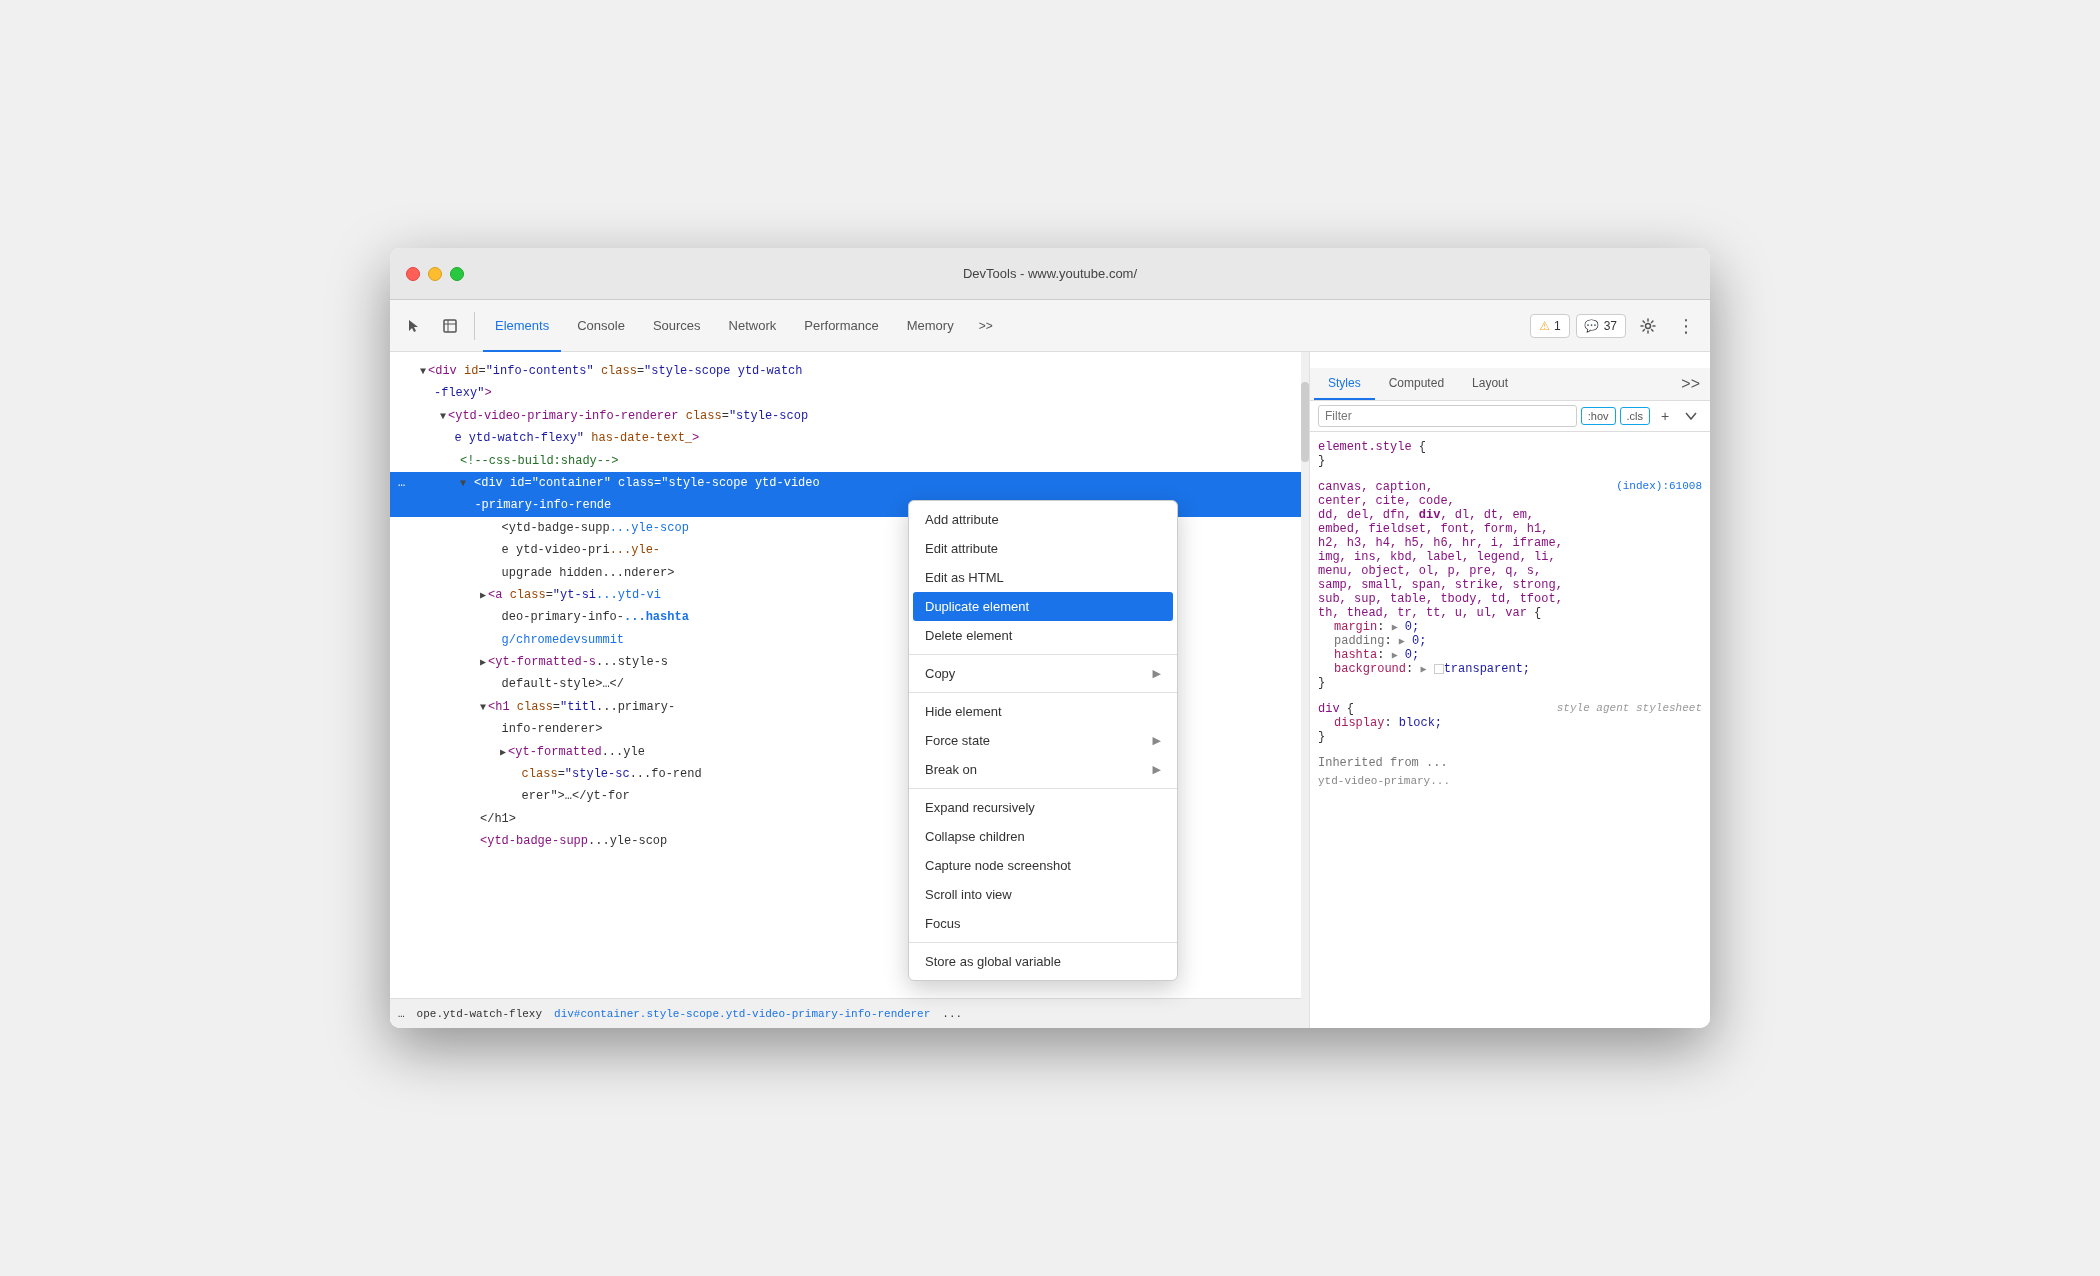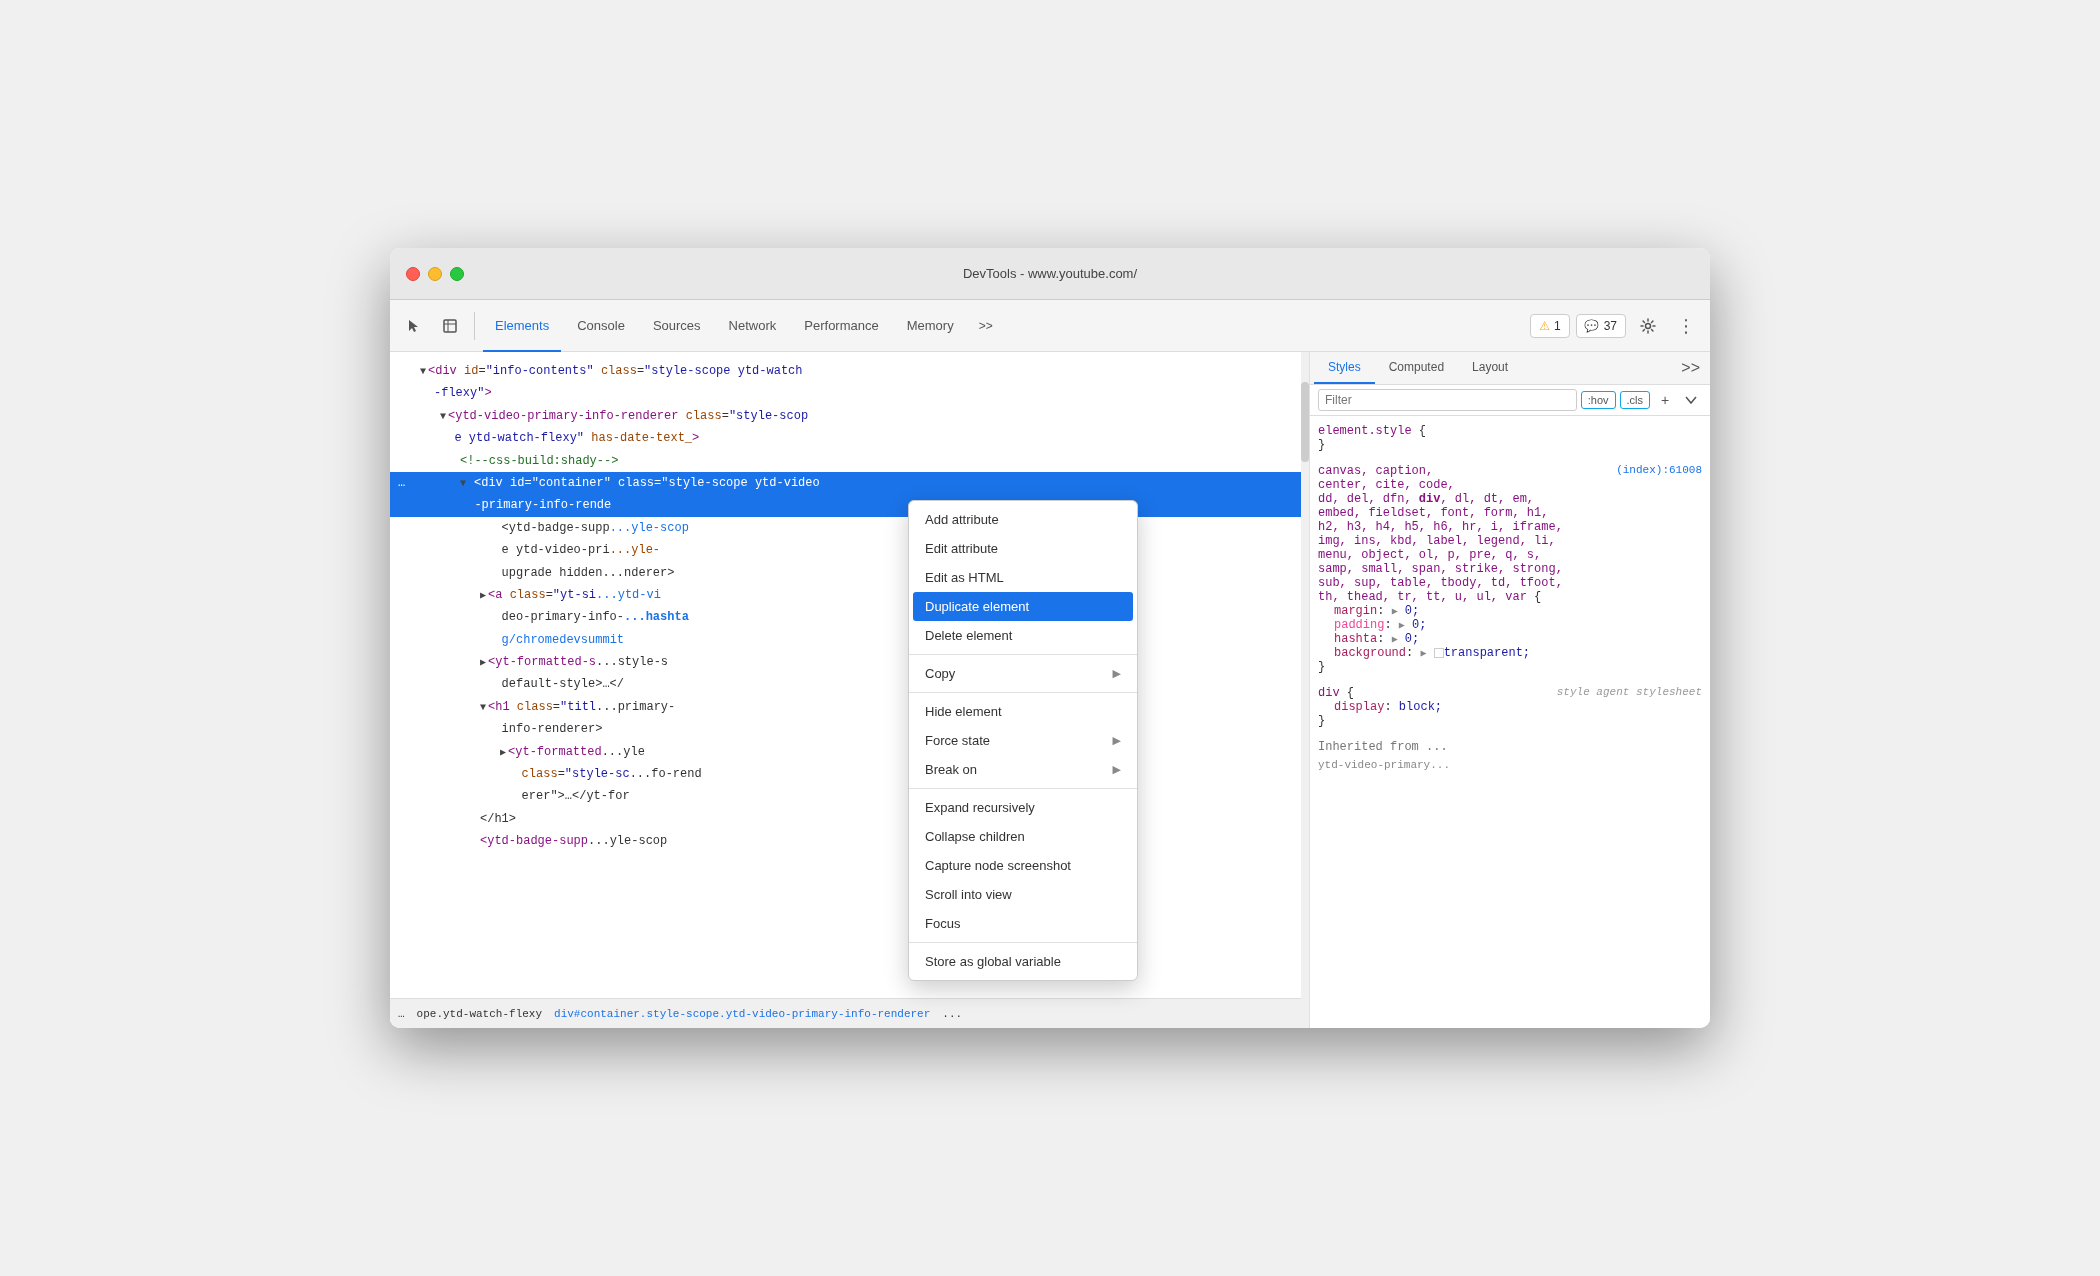--- a/index.html
+++ b/index.html
@@ -217,20 +217,21 @@
     .breadcrumb-current { color: #1a73e8; }
 
     
     .styles-panel {
       width: 400px;
       background: #ffffff;
       display: flex;
       flex-direction: column;
       overflow: hidden;
       flex-shrink: 0;
+      margin-top: 16px;
     }
 
     .styles-tabs {
       display: flex;
       border-bottom: 1px solid #ddd;
       background: #f5f5f5;
       flex-shrink: 0;
       align-items: center;
       padding: 0 4px;
     }
@@ -351,21 +352,21 @@
       position: absolute;
       top: 0; left: 0; right: 0; bottom: 0;
       z-index: 100;
       pointer-events: none;
     }
 
     .context-menu {
       position: absolute;
       top: 148px;
       left: 518px;
-      width: 230px;
+      width: 270px;
       background: white;
       border: 1px solid #ccc;
       border-radius: 6px;
       box-shadow: 0 8px 24px rgba(0,0,0,0.2);
       font-size: 13px;
       padding: 4px 0;
       pointer-events: all;
       z-index: 200;
     }
 
@@ -678,21 +679,21 @@
           <div><span class="css-selector">h2, h3, h4, h5, h6, hr, i, iframe,</span></div>
           <div><span class="css-selector">img, ins, kbd, label, legend, li,</span></div>
           <div><span class="css-selector">menu, object, ol, p, pre, q, s,</span></div>
           <div><span class="css-selector">samp, small, span, strike, strong,</span></div>
           <div><span class="css-selector">sub, sup, table, tbody, td, tfoot,</span></div>
           <div><span class="css-selector">th, thead, tr, tt, u, ul, var </span><span class="css-brace">{</span></div>
           <div class="css-property">
             <span style="color:#a71d5d;">margin</span><span class="css-colon">: </span><span class="css-triangle">▶</span> <span class="css-value">0;</span>
           </div>
           <div class="css-property">
-            <span style="color:#ec4899;">padding</span><span class="css-colon">: </span><span class="css-triangle">▶</span> <span class="css-value">0;</span>
+            <span style="color:#737373;">padding</span><span class="css-colon">: </span><span class="css-triangle">▶</span> <span class="css-value">0;</span>
           </div>
           <div class="css-property">
             <span style="color:#a71d5d;">hashta</span><span class="css-colon">: </span><span class="css-triangle">▶</span> <span class="css-value">0;</span>
           </div>
           <div class="css-property">
             <span style="color:#a71d5d;">background</span><span class="css-colon">: </span><span class="css-triangle">▶</span> <span style="display:inline-block; width:10px; height:10px; background:white; border:1px solid #ccc; vertical-align:middle;"></span><span class="css-value">transparent;</span>
           </div>
           <div>
             <span class="css-close">}</span>
           </div>

